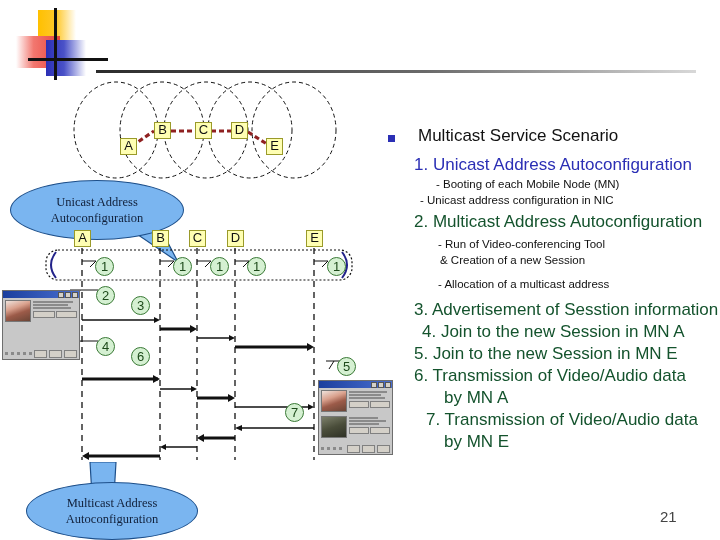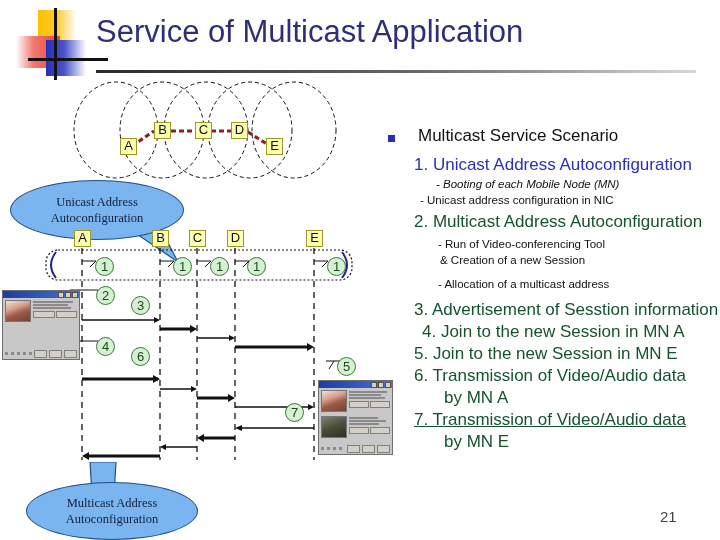--- a/index.html
+++ b/index.html
@@ -103,21 +103,20 @@
 <div id="slide">
 
   <div class="logo">
     <div class="sq sq-gold"></div>
     <div class="sq sq-red"></div>
     <div class="sq sq-blue"></div>
     <div class="sq cross-v"></div>
     <div class="sq cross-h"></div>
   </div>
 
-  <div class="title">Service of Multicast Application</div>
   <div class="title-rule"></div>
 
   <div class="topology">
     <svg width="300" height="120">
       <g fill="none" stroke="#111" stroke-width="1" stroke-dasharray="4,3">
         <ellipse cx="58" cy="52" rx="42" ry="48"></ellipse>
         <ellipse cx="104" cy="52" rx="42" ry="48"></ellipse>
         <ellipse cx="148" cy="52" rx="42" ry="48"></ellipse>
         <ellipse cx="192" cy="52" rx="42" ry="48"></ellipse>
         <ellipse cx="236" cy="52" rx="42" ry="48"></ellipse>
@@ -306,32 +305,32 @@
       <div class="fbtn"></div>
       <div class="fbtn"></div>
     </div>
   </div>
 
   <div class="rpanel">
     <div class="bullet-sq"></div>
     <div class="r-head">Multicast Service Scenario</div>
 
     <div class="r-l1 blue" style="left:26px;top:29px;">1. Unicast Address Autoconfiguration</div>
-    <div class="r-l2" style="left:48px;top:52px;font-style:italic;">- Booting of each Mobile Node (MN)</div>
+    <div class="r-l2" style="left:48px;top:52px;">- Booting of each Mobile Node (MN)</div>
     <div class="r-l2" style="left:32px;top:68px;">- Unicast address configuration in NIC</div>
 
     <div class="r-l1 black" style="left:26px;top:86px;">2. Multicast Address Autoconfiguration</div>
     <div class="r-l2" style="left:50px;top:112px;">- Run of Video-conferencing Tool</div>
     <div class="r-l2" style="left:52px;top:128px;">&amp; Creation of a new Session</div>
     <div class="r-l2" style="left:50px;top:152px;">- Allocation of a multicast address</div>
 
     <div class="r-l1 black" style="left:26px;top:174px;">3. Advertisement of Sesstion information</div>
     <div class="r-l1 black" style="left:34px;top:196px;">4. Join to the new Session in MN A</div>
     <div class="r-l1 black" style="left:26px;top:218px;">5. Join to the new Session in MN E</div>
     <div class="r-l1 black" style="left:26px;top:240px;">6. Transmission of Video/Audio data</div>
     <div class="r-l1 black" style="left:56px;top:262px;">by MN A</div>
-    <div class="r-l1 black" style="left:26px;top:284px;text-decoration:underline;">7. Transmission of Video/Audio data</div>
+    <div class="r-l1 black" style="left:38px;top:284px;">7. Transmission of Video/Audio data</div>
     <div class="r-l1 black" style="left:56px;top:306px;">by MN E</div>
   </div>
 
   <div class="pageno">21</div>
 
 </div>
 
 </body></html>

